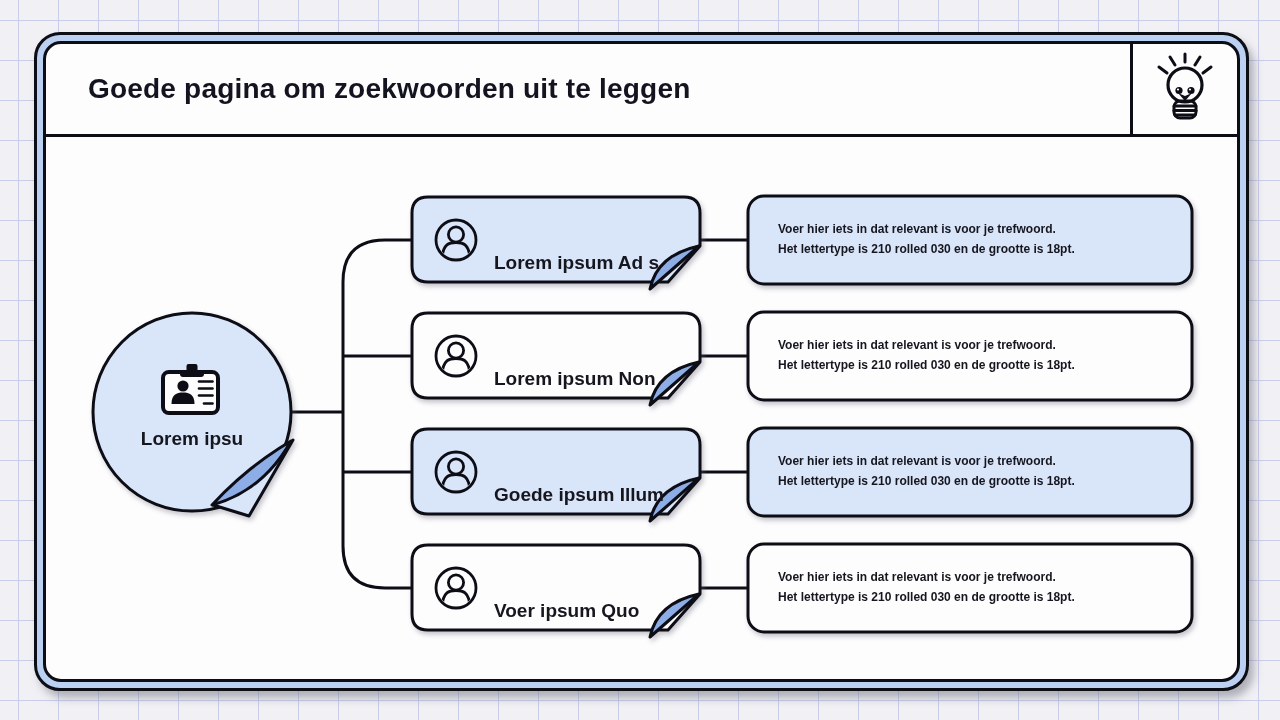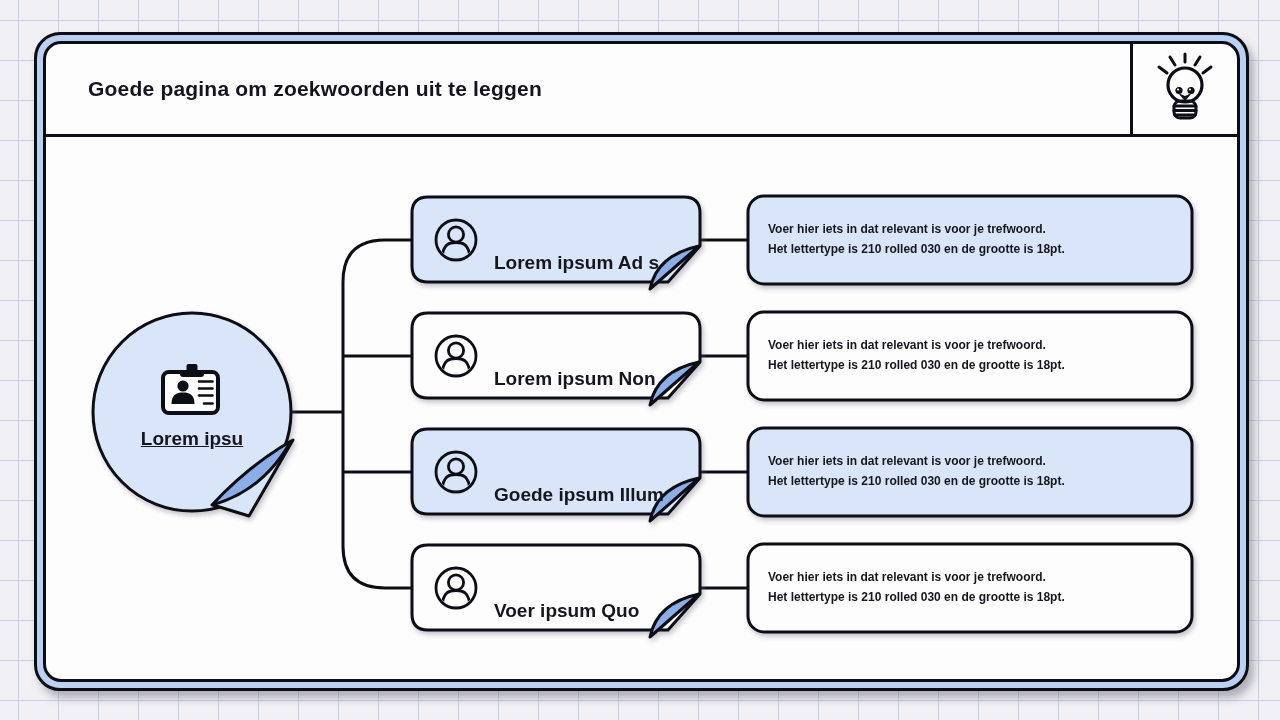--- a/index.html
+++ b/index.html
@@ -22,33 +22,33 @@
   .frame-inner{
     position:absolute;inset:6px;background:#fdfdfe;
     border:3px solid #0d0d16;border-radius:18px;
     display:flex;flex-direction:column;overflow:hidden;
   }
   .header{
     height:90px;flex:0 0 90px;border-bottom:3px solid #0d0d16;
     display:flex;align-items:center;
   }
   .page-title{
-    margin:0 0 0 42px;font-size:21px;font-weight:bold;color:#141420;
+    margin:0 0 0 42px;font-size:28px;font-weight:bold;color:#141420;
     letter-spacing:.2px;
   }
   .bulb-cell{
     margin-left:auto;width:104px;height:100%;border-left:3px solid #0d0d16;
     display:flex;align-items:center;justify-content:center;
   }
   .diagram-svg{position:absolute;left:0;top:0;width:1280px;height:720px;pointer-events:none;}
   .shadowed{filter:drop-shadow(2px 3px 2.5px rgba(110,110,125,.4));}
   .overlay{position:absolute;color:#16161f;}
   .node-label{font-size:19px;font-weight:bold;white-space:nowrap;margin-top:24px;}
-  .center-label{width:190px;text-align:center;font-size:19px;font-weight:bold;text-decoration:underline;}
-  .desc-text{font-size:12px;font-weight:600;line-height:20px;white-space:nowrap;}
+  .center-label{width:190px;text-align:center;font-size:19px;font-weight:bold;}
+  .desc-text{font-size:12px;font-weight:600;line-height:20px;white-space:nowrap;margin-left:10px;}
 </style>
 </head>
 <body>
 
 <div class="frame">
   <div class="frame-inner">
     <div class="header">
       <h1 class="page-title">Goede pagina om zoekwoorden uit te leggen</h1>
       <div class="bulb-cell">
         <svg width="70" height="82" viewBox="0 0 70 82">

